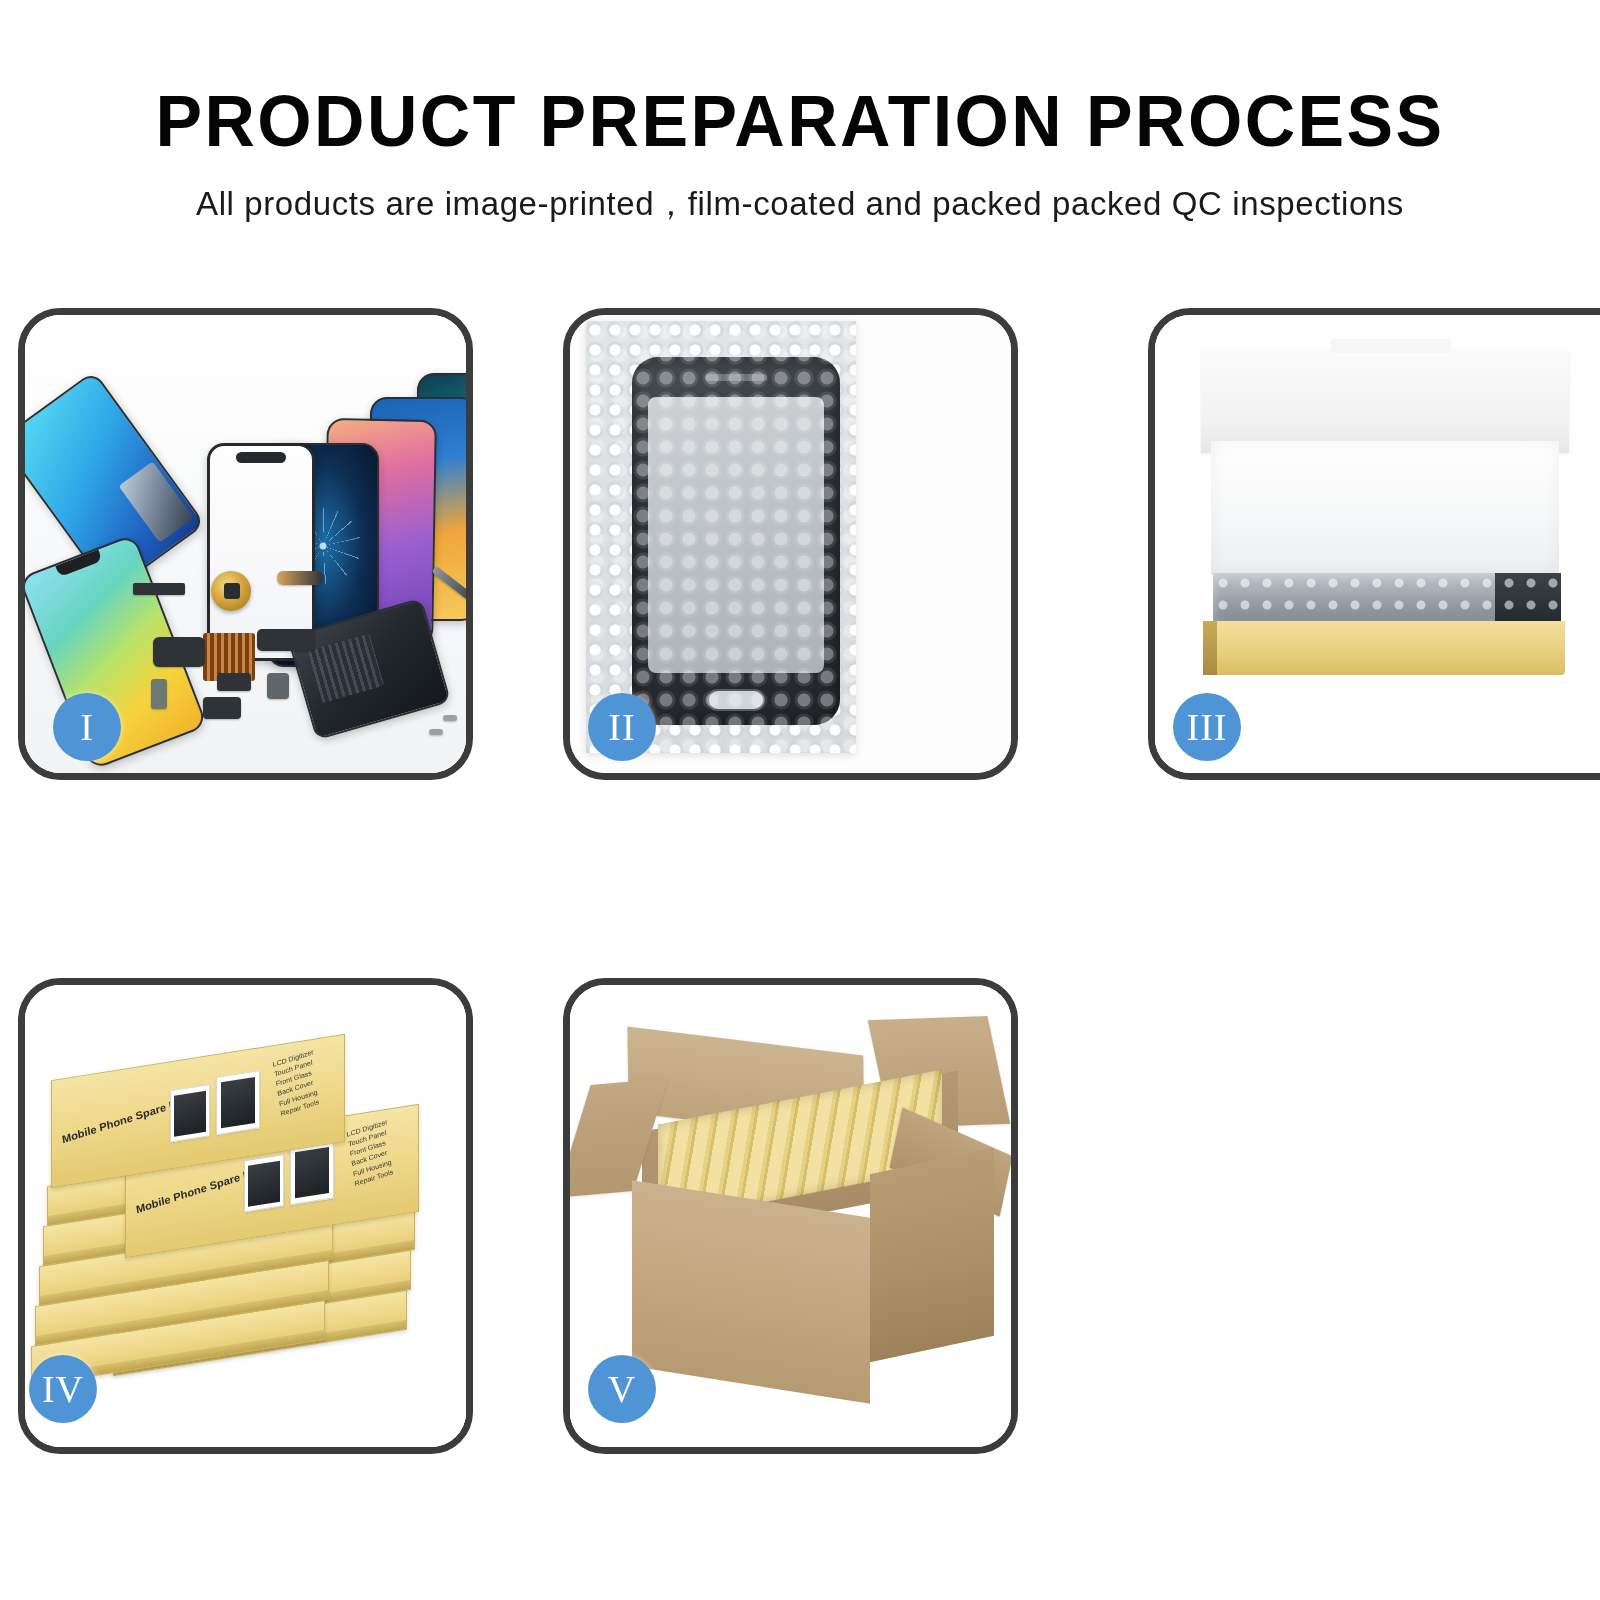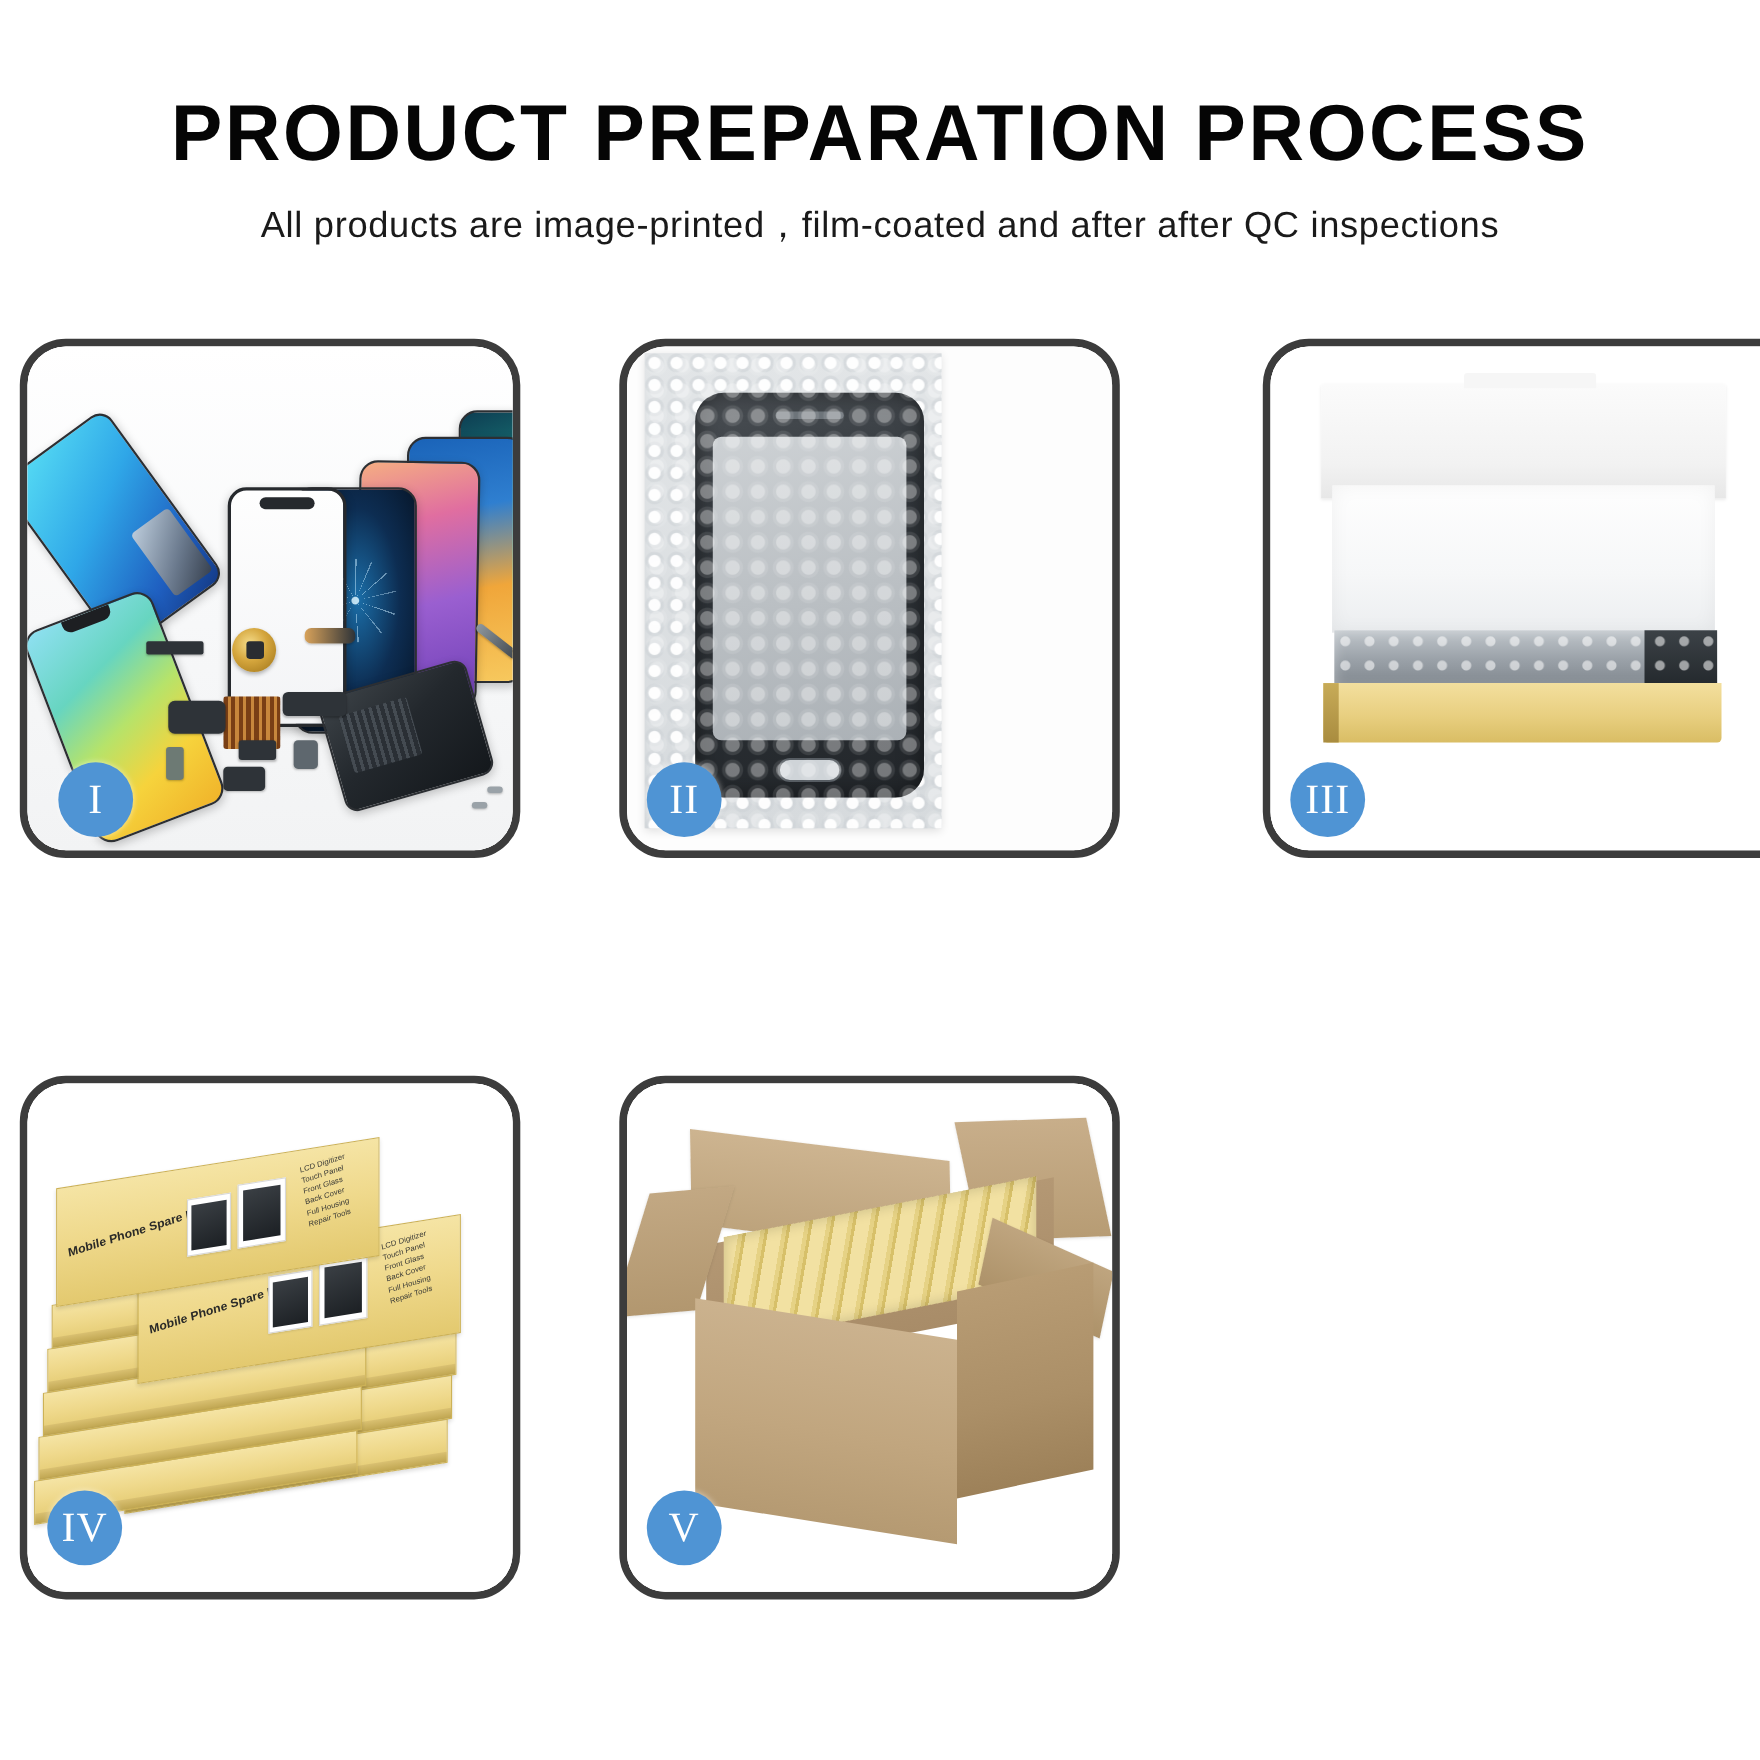--- a/index.html
+++ b/index.html
@@ -70,21 +70,21 @@
     font-family: "Liberation Serif", serif;
     font-size: 38px;
     font-weight: 400;
     letter-spacing: 1px;
     z-index: 30;
     box-shadow: 0 0 6px rgba(255,255,255,0.55);
   }
   #panel-1 .badge { left: 28px;  top: 378px; }
   #panel-2 .badge { left: 18px;  top: 378px; }
   #panel-3 .badge { left: 18px;  top: 378px; }
-  #panel-4 .badge { left: 18px;  top: 370px; text-align: center; }
+  #panel-4 .badge { left: 4px;  top: 370px; text-align: center; }
   #panel-5 .badge { left: 18px;  top: 370px; }
   #panel-6 .badge { left: 18px;  top: 370px; }
 
   
   .p1-bg { position: absolute; inset: 0; background:
       linear-gradient(180deg,#ffffff 0%,#f7f8f9 55%,#f2f3f4 100%); }
   .phone {
     position: absolute;
     border-radius: 14px;
     box-shadow: 0 3px 9px rgba(0,0,0,0.22);
@@ -377,21 +377,21 @@
     opacity:.85;
   }
 </style>
 </head>
 <body>
 
 <div class="page">
 
   <div class="header">
     <div class="title">PRODUCT PREPARATION PROCESS</div>
-    <div class="subtitle">All products are image-printed，film-coated and after after QC inspections</div>
+    <div class="subtitle">All products are image-printed，film-coated and packed packed QC inspections</div>
   </div>
 
   <div class="grid">
 
     <div class="panel" id="panel-1">
       <div class="clip">
         <div class="p1-bg"></div>
         <div class="phone ph-blue"></div>
         <div class="phone ph-green"></div>
         <div class="phone ph-teal"></div>

